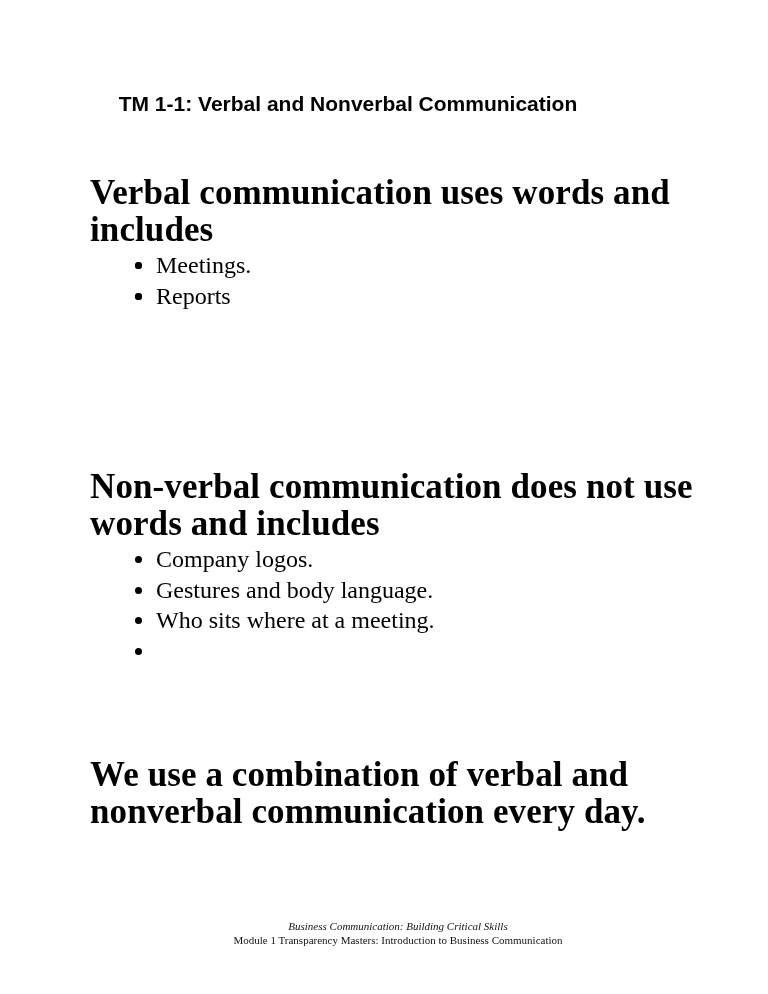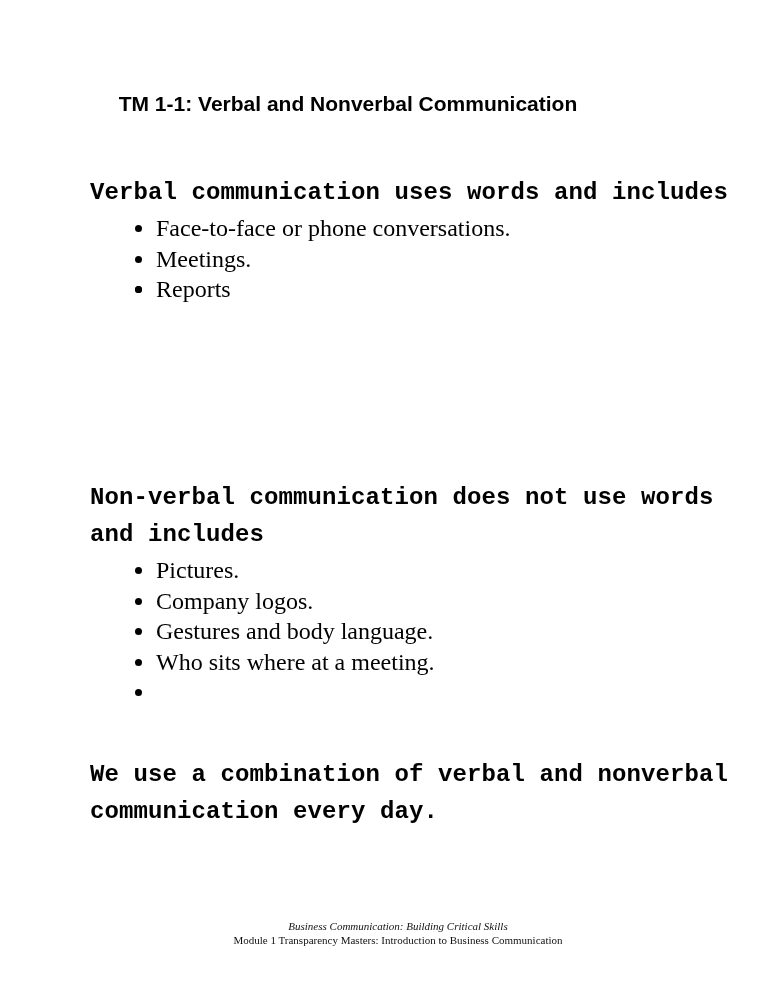--- a/index.html
+++ b/index.html
@@ -28,23 +28,23 @@
       padding-left: 12px;
       box-sizing: border-box;
     }
     .section {
       position: absolute;
       left: 90px;
       width: 640px;
     }
     .section h2 {
       margin: 0;
-      font-family: Liberation Mono, monospace;
+      font-family: Liberation Serif, serif;
       font-weight: bold;
-      font-size: 24px;
+      font-size: 35px;
       line-height: 37px;
       letter-spacing: 0.1px;
     }
     .section ul {
       list-style: none;
       margin: 2px 0 0 0;
       padding: 0 0 0 45px;
     }
     .section li {
       position: relative;
@@ -56,21 +56,21 @@
     .bullet {
       position: absolute;
       left: 0;
       top: 12px;
       width: 7px;
       height: 7px;
       border-radius: 50%;
       background: #000;
     }
     #verbal { top: 174px; }
-    #nonverbal { top: 468px; margin-top: 11px; }
+    #nonverbal { top: 468px; }
     #summary { top: 756px; }
     .footer {
       position: absolute;
       left: 0;
       width: 768px;
       top: 919px;
       text-align: center;
       font-family: "Liberation Serif", serif;
       font-size: 11px;
       line-height: 14px;
@@ -82,31 +82,30 @@
     .footer .plain { display: block; }
   </style>
 </head>
 <body>
 
 <h1 class="page-title">TM 1-1:  Verbal and Nonverbal Communication</h1>
 
 <div class="section" id="verbal">
   <h2>Verbal communication uses words and includes</h2>
   <ul>
-    <li><span class="bullet"></span><span>Face-to-face or phone conversations.</span></li>
+    <li><span class="bullet"></span></li>
     <li><span class="bullet"></span><span>Meetings.</span></li>
     <li><span class="bullet"></span></li>
     <li><span class="bullet"></span><span>Reports</span></li>
   </ul>
 </div>
 
 <div class="section" id="nonverbal">
   <h2>Non-verbal communication does not use words and includes</h2>
   <ul>
-    <li><span class="bullet"></span><span>Pictures.</span></li>
     <li><span class="bullet"></span><span>Company logos.</span></li>
     <li><span class="bullet"></span><span>Gestures and body language.</span></li>
     <li><span class="bullet"></span><span>Who sits where at a meeting.</span></li>
     <li><span class="bullet"></span></li>
   </ul>
 </div>
 
 <div class="section" id="summary">
   <h2>We use a combination of verbal and nonverbal communication every day.</h2>
 </div>

